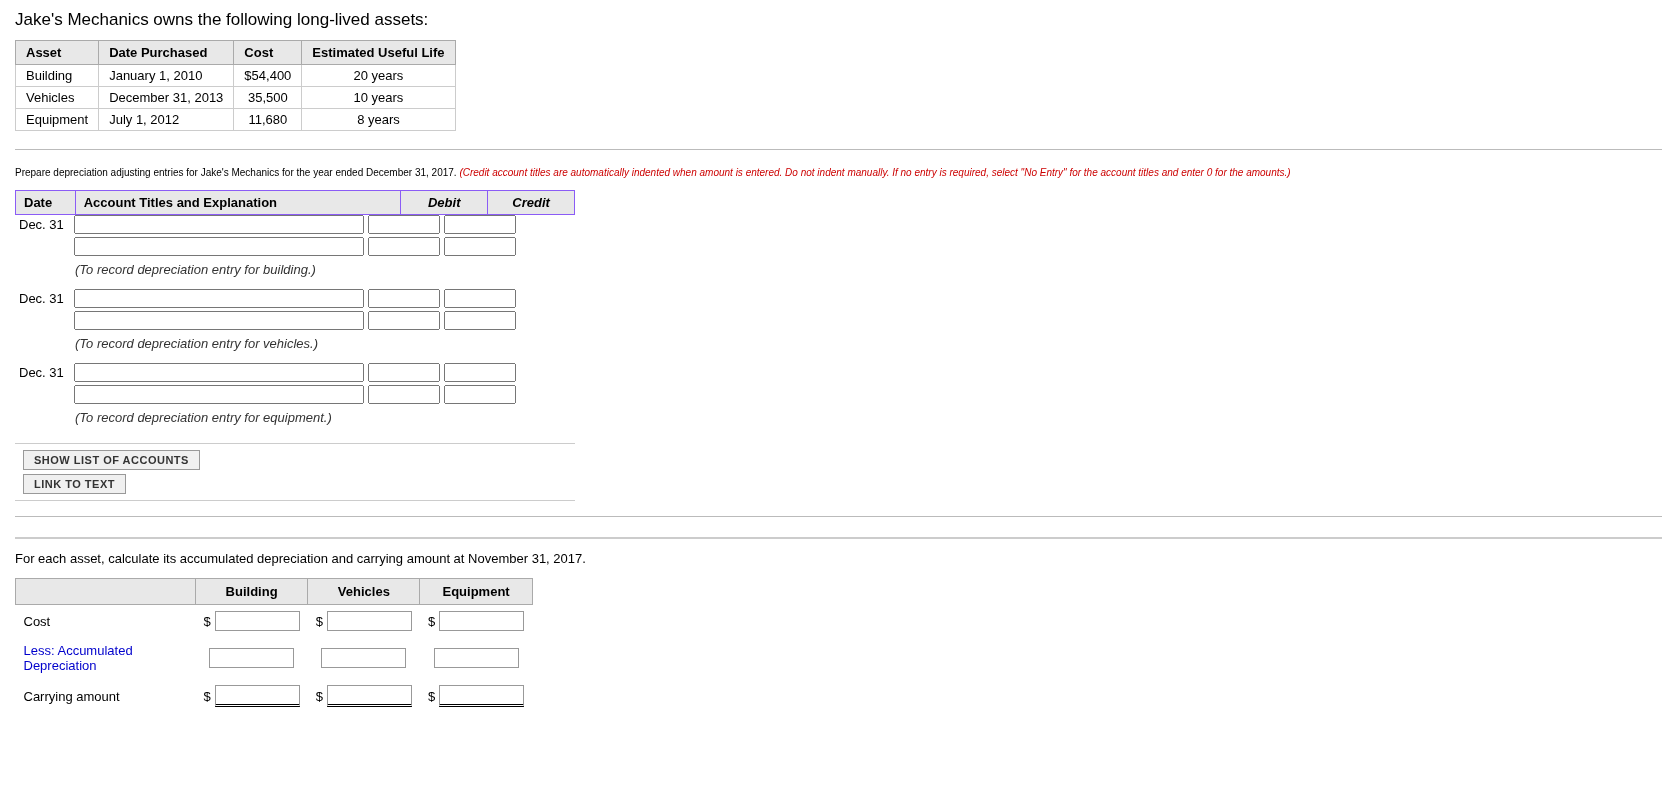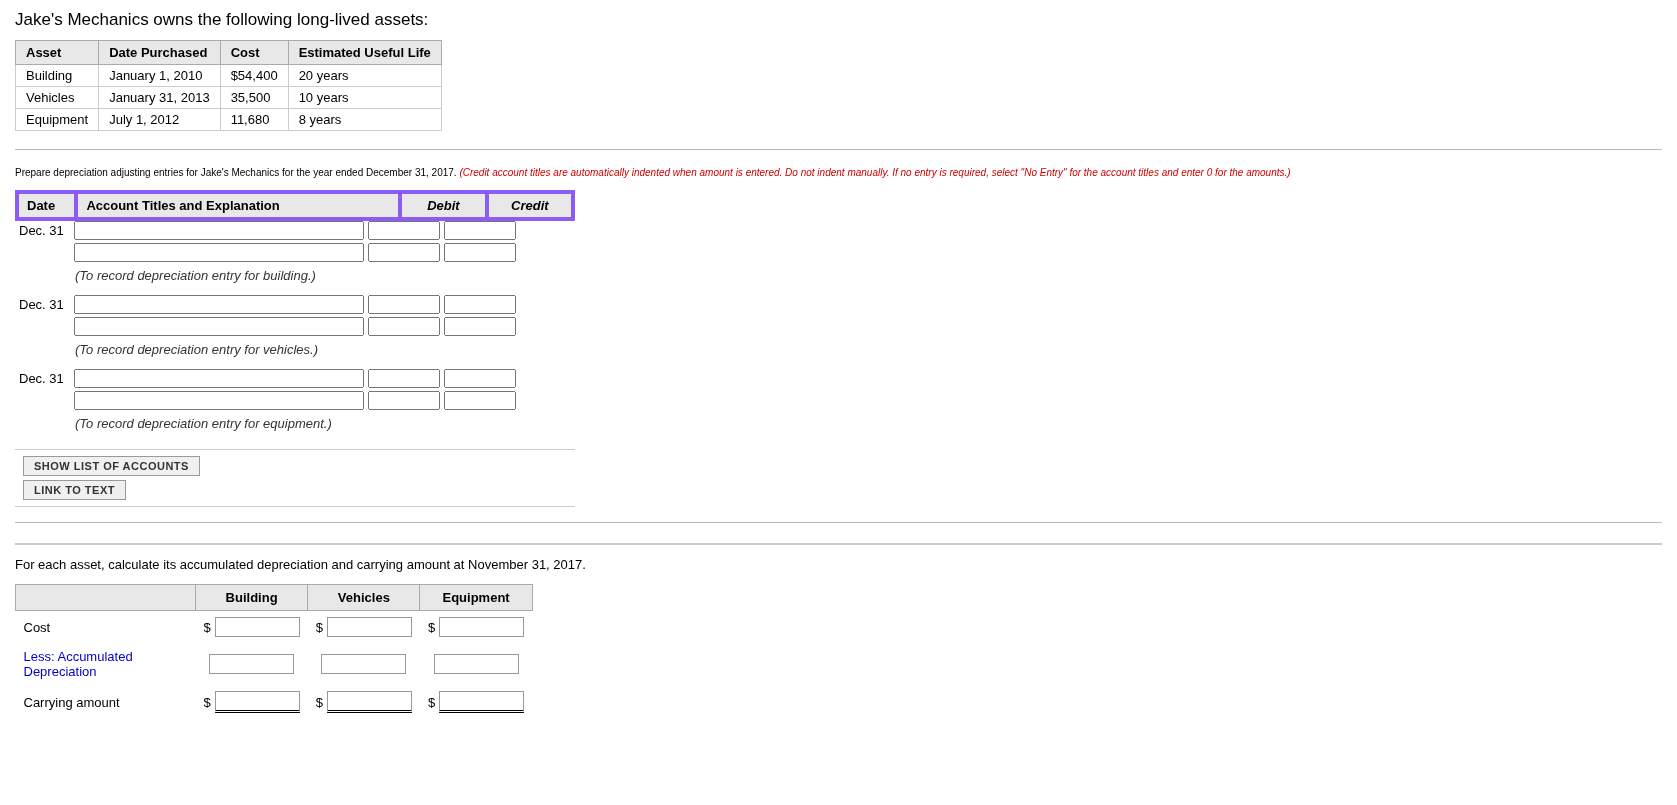--- a/index.html
+++ b/index.html
@@ -28,21 +28,21 @@
       font-weight: bold;
       font-size: 13px;
     }
     .asset-table td {
       border: 1px solid #ccc;
       padding: 3px 10px;
       font-size: 13px;
     }
     .asset-table td:nth-child(3),
     .asset-table td:nth-child(4) {
-      text-align: left;
+      text-align: center;
     }
     .asset-table th:nth-child(4) {
       text-align: center;
     }
 
     
     .instructions {
       margin-bottom: 10px;
       font-size: 10px;
       line-height: 1.5;
@@ -55,21 +55,21 @@
     
     .journal-section {
       margin-bottom: 10px;
     }
     .journal-table {
       border-collapse: collapse;
       width: 560px;
     }
     .journal-table th {
       background: #e8e8e8;
-      border: 4px solid #8b5cf6;
+      border: 1px solid #8b5cf6;
       padding: 4px 8px;
       text-align: left;
       font-size: 13px;
     }
     .journal-table th.debit-col,
     .journal-table th.credit-col {
       text-align: center;
       width: 80px;
       font-style: italic;
     }
@@ -192,21 +192,21 @@
   </thead>
   <tbody id="asset-tbody">
       <tr>
     <td>Building</td>
     <td>January 1, 2010</td>
     <td>$54,400</td>
     <td>20 years</td>
   </tr>
       <tr>
     <td>Vehicles</td>
-    <td>January 31, 2013</td>
+    <td>December 31, 2013</td>
     <td>35,500</td>
     <td>10 years</td>
   </tr>
       <tr>
     <td>Equipment</td>
     <td>July 1, 2012</td>
     <td>11,680</td>
     <td>8 years</td>
   </tr>
     </tbody>

